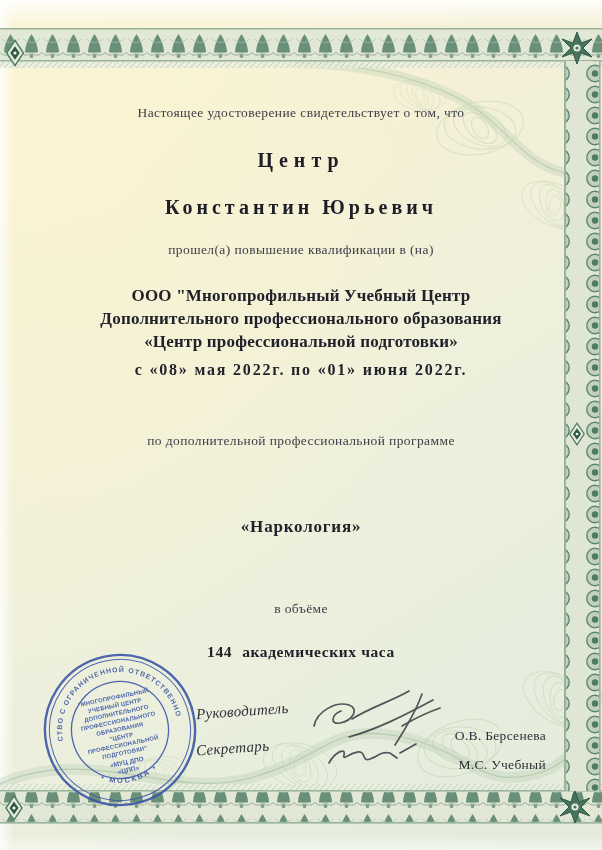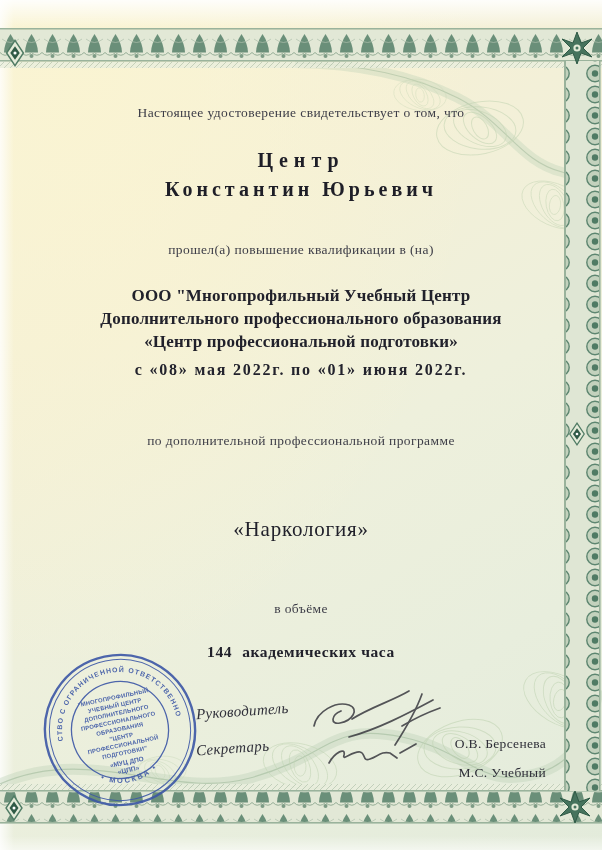--- a/index.html
+++ b/index.html
@@ -16,26 +16,26 @@
                linear-gradient(90deg,rgba(255,255,255,.8) 0,rgba(255,255,255,0) 14px),
                linear-gradient(0deg,rgba(255,255,255,.55) 0,rgba(255,255,255,0) 14px);
   }
   .deco{position:absolute;left:0;top:0;pointer-events:none;}
   .cline{position:absolute;left:38px;right:38px;text-align:center;white-space:nowrap;}
   .small{font-size:13.5px;letter-spacing:.4px;color:#3d3d47;}
   .name{font-size:20px;font-weight:bold;color:#1e1e27;letter-spacing:6px;}
   .name2{letter-spacing:4px;}
   .org{font-size:17px;font-weight:bold;color:#21212b;letter-spacing:.2px;}
   .dates{font-size:16px;font-weight:bold;color:#23232d;letter-spacing:1.8px;}
-  .prog{font-size:21px;font-weight:normal;color:#21212b;letter-spacing:.8px;}
+  .prog{font-size:17px;font-weight:bold;color:#21212b;letter-spacing:.8px;}
   .vol{font-size:15.5px;font-weight:bold;color:#21212b;letter-spacing:.6px;}
   .vol .hours{margin-right:10px;}
   .role{position:absolute;left:196px;font-style:italic;font-size:15px;color:#30303a;
         transform:rotate(-4deg);letter-spacing:.3px;}
-  .pname{position:absolute;right:56px;text-align:right;font-size:13.5px;color:#2e2e38;letter-spacing:.3px;margin-top:8px;}
+  .pname{position:absolute;right:56px;text-align:right;font-size:13.5px;color:#2e2e38;letter-spacing:.3px;}
   .stamp{position:absolute;left:40px;top:650px;width:160px;height:160px;
          transform:rotate(-12deg);opacity:.9;}
   .stamp text{fill:#3c57a6;font-family:"Liberation Sans","DejaVu Sans",sans-serif;}
   .st-arc{font-size:6.9px;letter-spacing:1.1px;font-weight:bold;}
   .st-arc-b{font-size:7.5px;letter-spacing:2px;font-weight:bold;}
   .st-in{font-size:5.9px;letter-spacing:.2px;font-weight:bold;}
   .st-in-b{font-size:6.6px;font-weight:bold;}
   .sig{position:absolute;left:0;top:0;pointer-events:none;}
 </style>
 </head>
@@ -114,21 +114,21 @@
     <use href="#crossOrn" transform="translate(577,48)"></use>
     <use href="#crossOrn" transform="translate(575,807)"></use>
     <use href="#diamOrn" transform="translate(15,53) scale(1.05)"></use>
     <use href="#diamOrn" transform="translate(14,808)"></use>
     <use href="#diamOrn" transform="translate(577,434) scale(.9)"></use>
   </svg>
 
   <div class="cline small" style="top:105px">Настоящее удостоверение свидетельствует о том, что</div>
 
   <div class="cline name" style="top:149px">Центр</div>
-  <div class="cline name name2" style="top:178px">Константин Юрьевич</div>
+  <div class="cline name name2" style="top:196px">Константин Юрьевич</div>
 
   <div class="cline small" style="top:242px">прошел(а) повышение квалификации в (на)</div>
 
   <div class="cline org" style="top:286px">ООО "Многопрофильный Учебный Центр</div>
   <div class="cline org" style="top:309px">Дополнительного профессионального образования</div>
   <div class="cline org" style="top:332px">«Центр профессиональной подготовки»</div>
 
   <div class="cline dates" style="top:361px">с «08» мая 2022г. по «01» июня 2022г.</div>
 
   <div class="cline small" style="top:433px">по дополнительной профессиональной программе</div>

